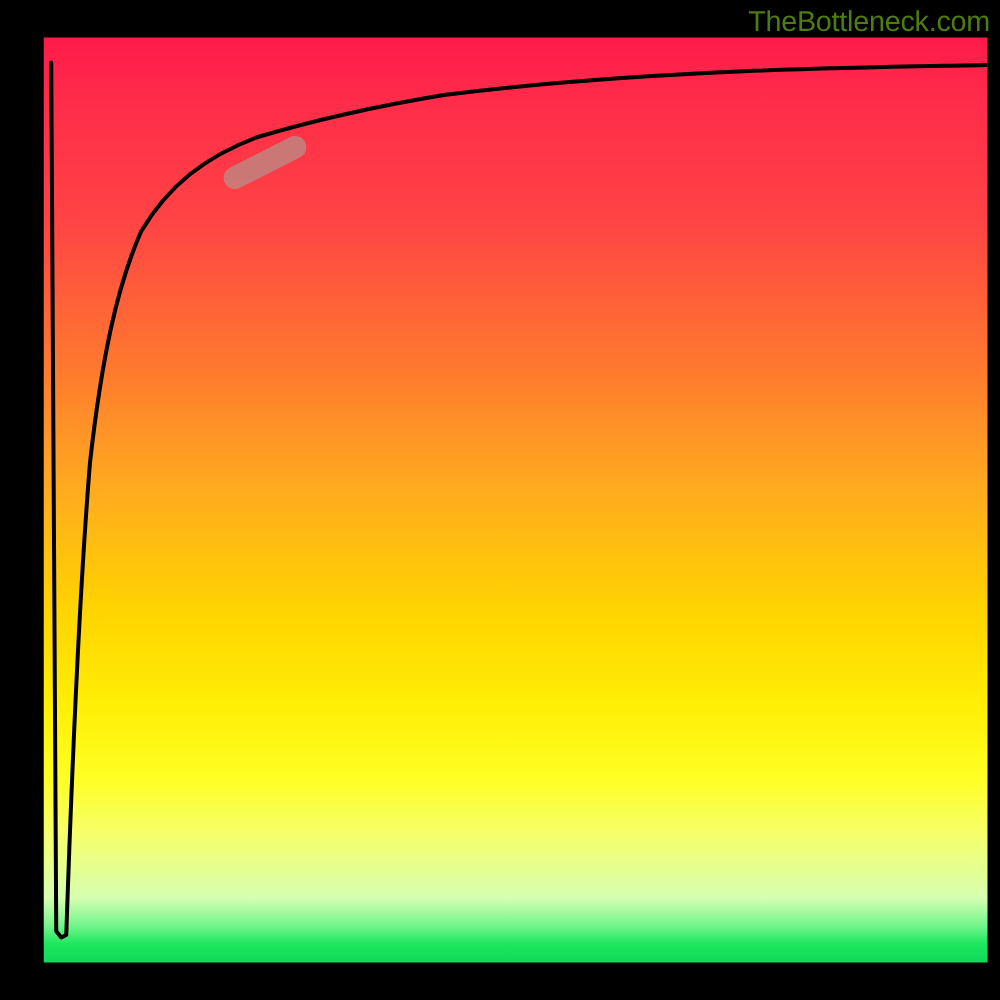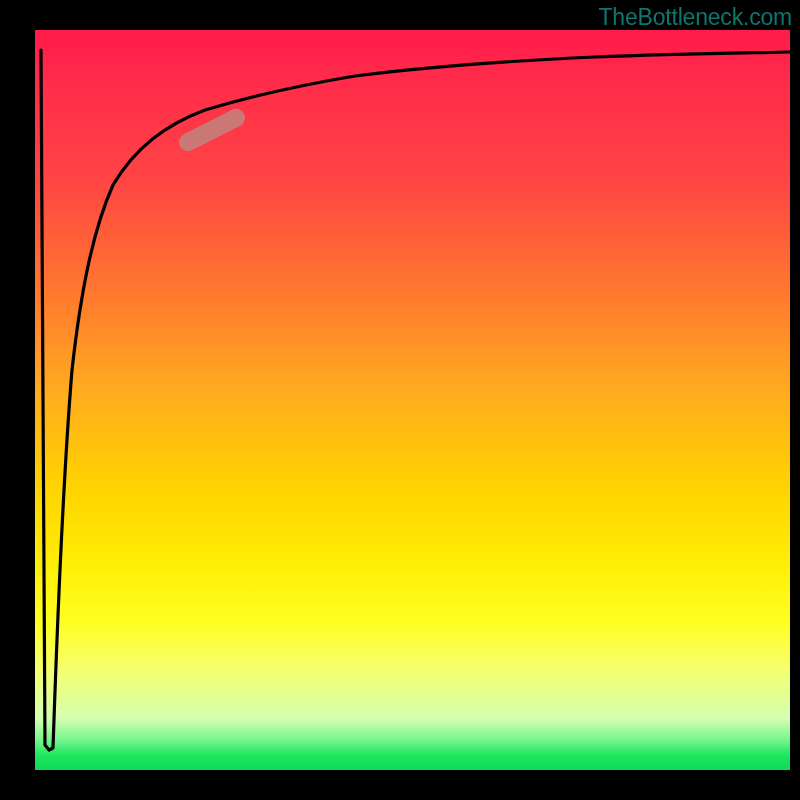--- a/index.html
+++ b/index.html
@@ -12,21 +12,21 @@
   }
   .container {
     width: 800px;
     height: 800px;
     position: relative;
   }
   .watermark {
     position: absolute;
     top: 4px;
     right: 8px;
-    color: #0f766e;
+    color: #4d7c0f;
     font-size: 23px;
     letter-spacing: -0.2px;
     z-index: 10;
     user-select: none;
   }
   .plot-bg {
     position: absolute;
     left: 35px;
     top: 30px;
     width: 755px;

